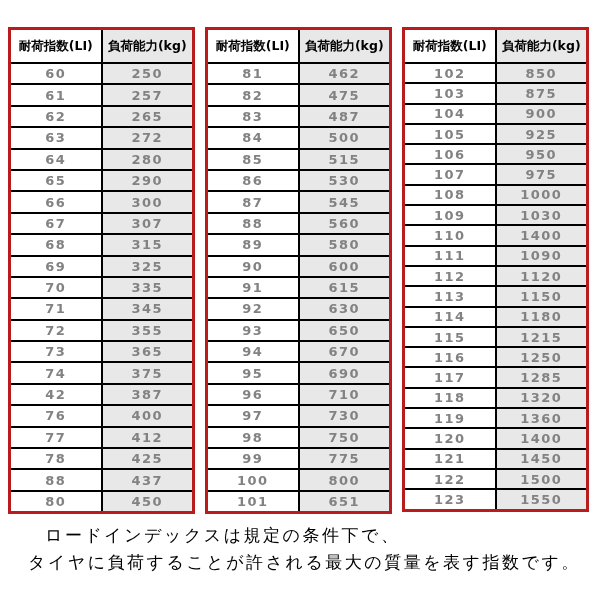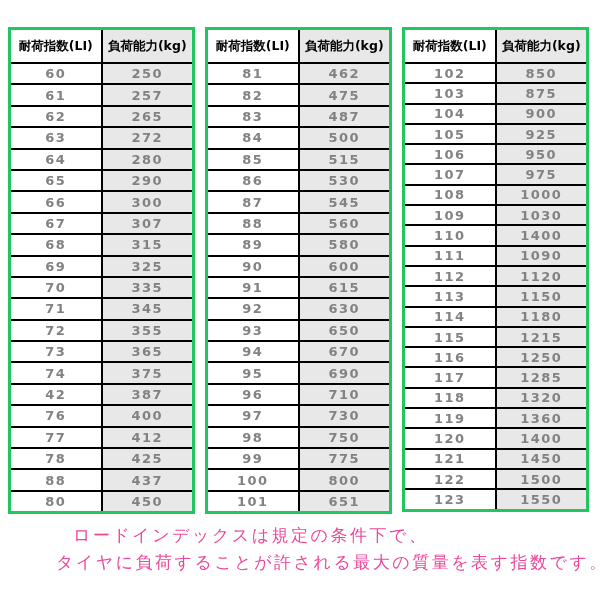--- a/index.html
+++ b/index.html
@@ -14,21 +14,21 @@
   .tables-row{
     display:flex;
     align-items:flex-start;
     padding:27px 0 0 8px;
     gap:10px;
   }
   table.li-table{
     border-collapse:collapse;
     table-layout:fixed;
     width:187px;
-    border:3px solid #22c55e;
+    border:3px solid #b91c1c;
   }
   .li-table th{
     width:50%;
     height:32px;
     border:2px solid #000000;
     padding:0;
     font-size:12.5px;
     font-weight:bold;
     color:#000000;
     text-align:center;
@@ -47,24 +47,24 @@
   }
   .li-table.t3 td{
     height:18.3px;
   }
   .li-table th.kg,
   .li-table td.kg{
     background:#e8e8e8;
   }
   .note{
     margin-top:8px;
-    padding-left:56px;
+    padding-left:28px;
     font-size:17px;
     line-height:27px;
-    color:#ec4899;
+    color:#000000;
     letter-spacing:2.5px;
     white-space:nowrap;
   }
   .note .l1{
     padding-left:17px;
   }
 </style>
 </head>
 <body>
 

